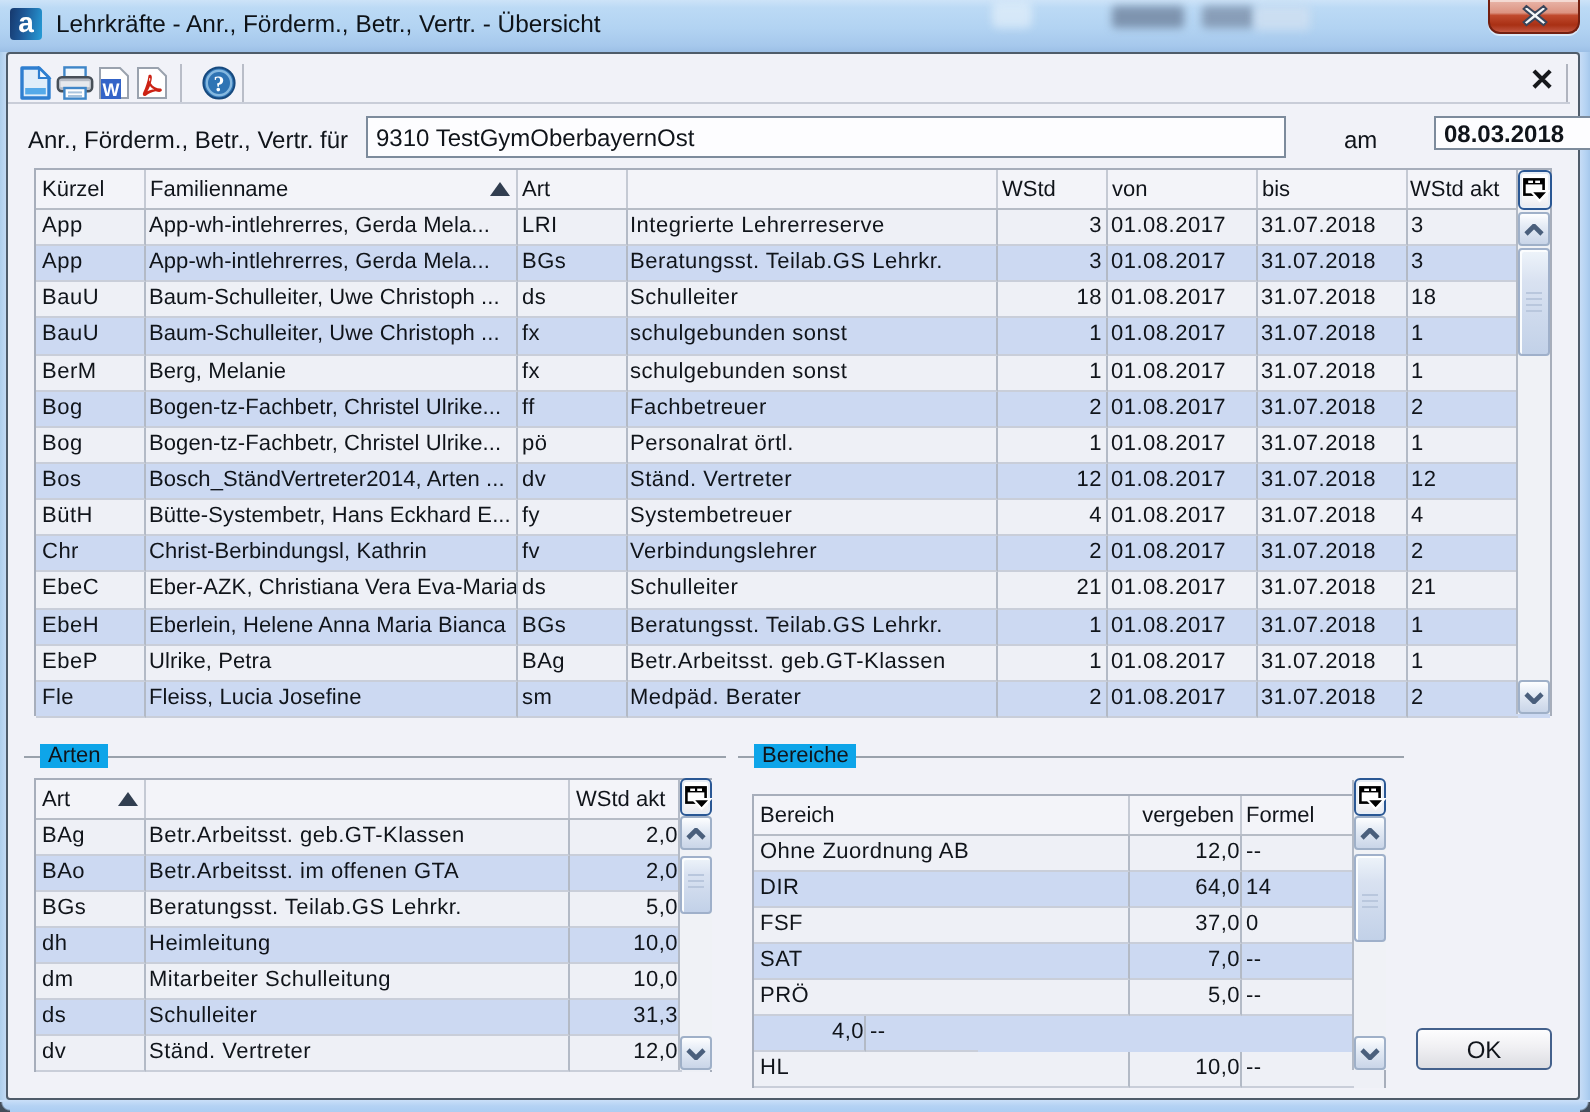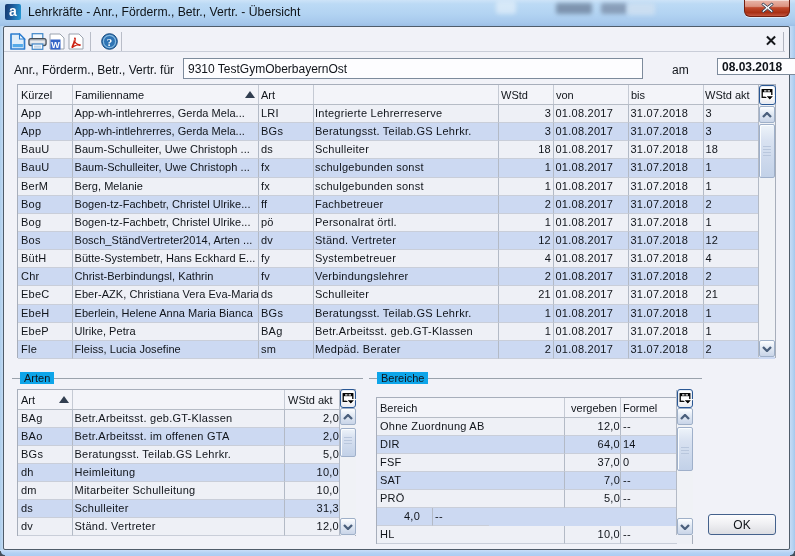--- a/index.html
+++ b/index.html
@@ -432,21 +432,21 @@
         <div class="c" style="width:188px;">SAT</div>
         <div class="c num" style="width:56px;padding-right:0px;">7,0</div>
         <div class="c" style="width:56px;border-right:none;padding-left:2px;">--</div>
       </div>
       <div class="trow w" style="height:18px;line-height:17px;">
         <div class="c" style="width:188px;">PRÖ</div>
         <div class="c num" style="width:56px;padding-right:0px;">5,0</div>
         <div class="c" style="width:56px;border-right:none;padding-left:2px;">--</div>
       </div>
       <div class="trow b" style="height:18px;line-height:17px;">
-        <div class="c num" style="width:56px;padding-right:12px;">4,0</div>
+        <div class="c num" style="width:56px;padding-right:0px;">4,0</div>
         <div class="c" style="width:56px;border-right:none;padding-left:2px;">--</div>
       </div>
       <div class="trow w" style="height:18px;line-height:17px;">
         <div class="c" style="width:188px;">HL</div>
         <div class="c num" style="width:56px;padding-right:0px;">10,0</div>
         <div class="c" style="width:56px;border-right:none;padding-left:2px;">--</div>
       </div>
     </div>
 </div>
 <div class="abs sbcol" style="left:676px;top:390px;width:17px;height:145px;">

